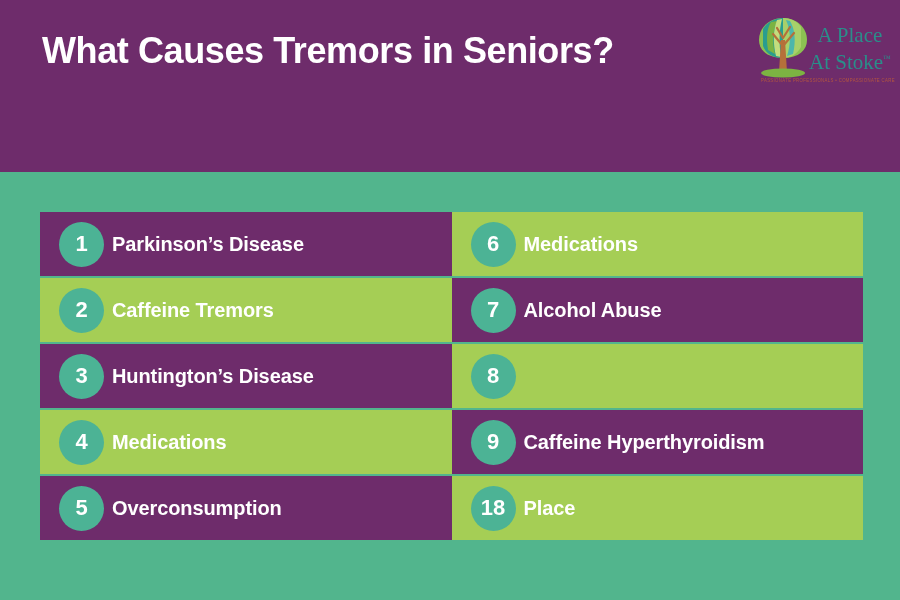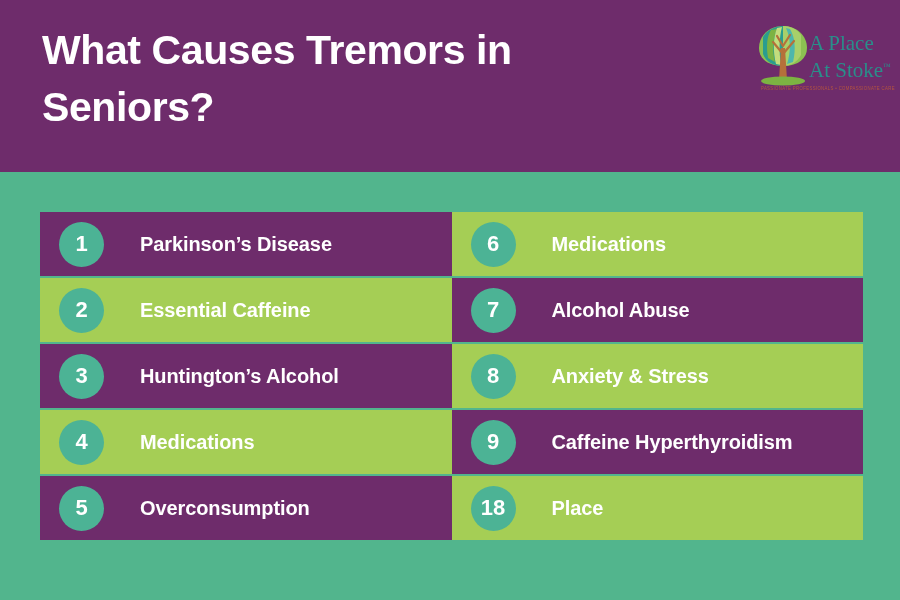--- a/index.html
+++ b/index.html
@@ -13,31 +13,31 @@
   
   .header {
     position:absolute; left:0; top:0;
     width:900px; height:172px;
     background:#6e2c6b;
   }
   .title {
     position:absolute; left:42px; top:22px;
     width:640px;
     color:#ffffff;
-    font-size:41px;
+    font-size:36px;
     font-weight:bold;
     line-height:57px;
     letter-spacing:-0.4px;
     font-family:"Liberation Sans", sans-serif;
   }
 
   
   .logo {
-    position:absolute; left:757px; top:24px;
-    width:140px; height:76px;
+    position:absolute; left:757px; top:16px;
+    width:140px; height:76px;text-align:center;
   }
   .logo-mark { position:absolute; left:0; top:0; }
   .logo-words {
     position:absolute; left:52px; top:8px;
     color:#2a8e8a;
     font-family:"Liberation Serif", serif;
     font-size:21px;
     line-height:23px;
     white-space:nowrap;
   }
@@ -85,21 +85,21 @@
     color:#ffffff;
     font-size:22px;
     font-weight:bold;
     display:flex;
     align-items:center;
     justify-content:center;
     line-height:1;
     font-family:"Liberation Sans", sans-serif;
   }
   .label {
-    margin-left:36px;
+    margin-left:8px;
     color:#ffffff;
     font-size:20px;
     font-weight:bold;
     letter-spacing:-0.1px;
     white-space:nowrap;
     font-family:"Liberation Sans", sans-serif;
   }
 </style>
 </head>
 <body>
@@ -131,25 +131,25 @@
 </div>
 
 <div class="list">
   <div class="col" id="left-col">
       <div class="row purple">
         <div class="num">1</div>
         <div class="label">Parkinson’s Disease</div>
       </div>
       <div class="row lime">
         <div class="num">2</div>
-        <div class="label">Essential Caffeine</div>
+        <div class="label">Caffeine Tremors</div>
       </div>
       <div class="row purple">
         <div class="num">3</div>
-        <div class="label">Huntington’s Alcohol</div>
+        <div class="label">Huntington’s Disease</div>
       </div>
       <div class="row lime">
         <div class="num">4</div>
         <div class="label">Medications</div>
       </div>
       <div class="row purple">
         <div class="num">5</div>
         <div class="label">Overconsumption</div>
       </div>
     </div>
@@ -157,21 +157,20 @@
       <div class="row lime">
         <div class="num">6</div>
         <div class="label">Medications</div>
       </div>
       <div class="row purple">
         <div class="num">7</div>
         <div class="label">Alcohol Abuse</div>
       </div>
       <div class="row lime">
         <div class="num">8</div>
-        <div class="label">Anxiety &amp; Stress</div>
       </div>
       <div class="row purple">
         <div class="num">9</div>
         <div class="label">Caffeine Hyperthyroidism</div>
       </div>
       <div class="row lime">
         <div class="num">18</div>
         <div class="label">Place</div>
       </div>
     </div>

